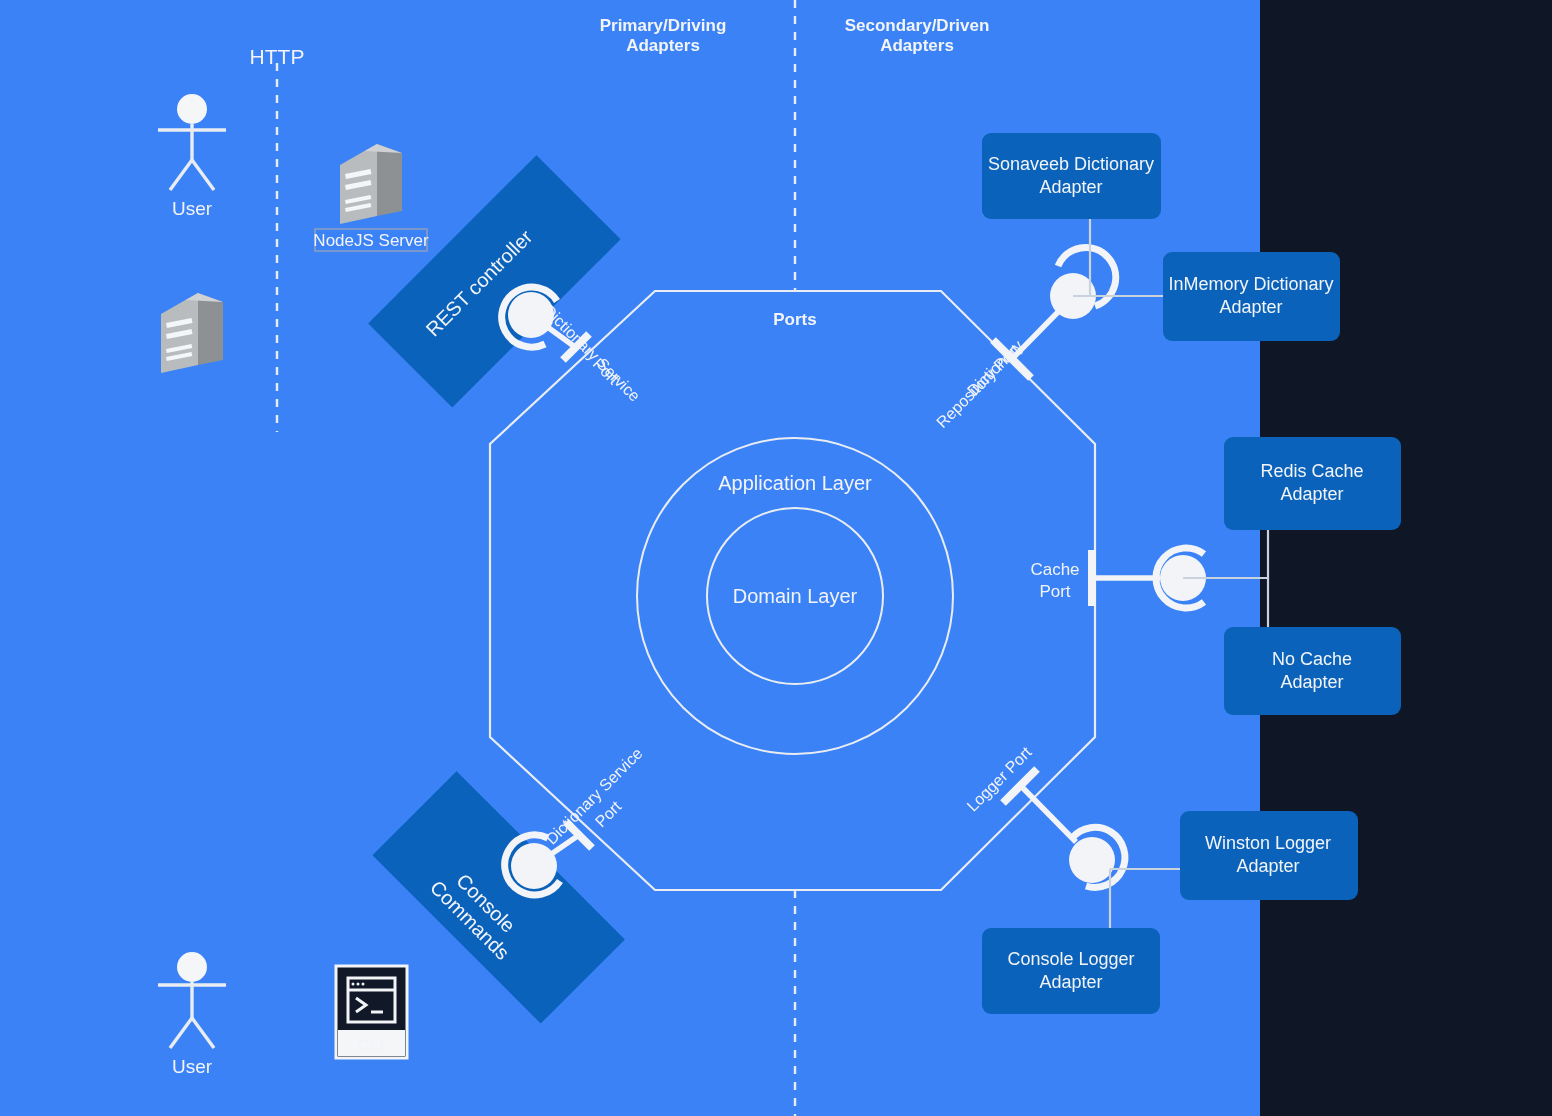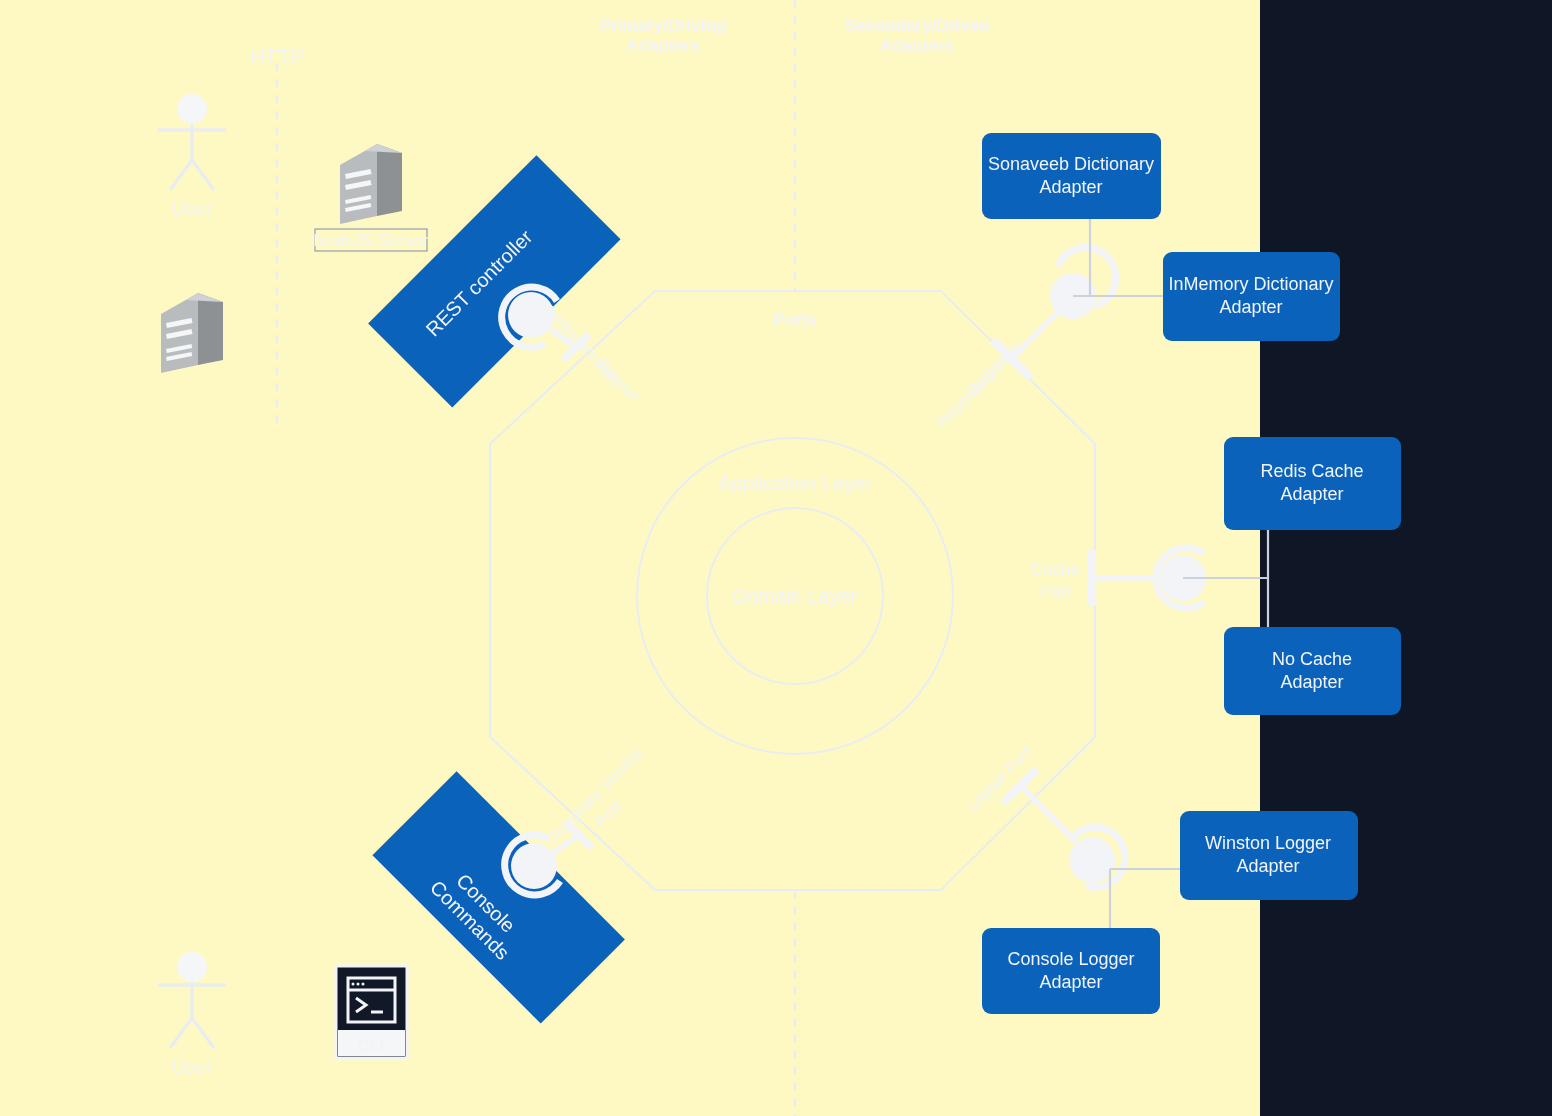--- a/index.html
+++ b/index.html
@@ -10,21 +10,21 @@
   body {
     width: 1552px;
     height: 1116px;
     overflow: hidden;
     font-family: "Liberation Sans", sans-serif;
   }
   #diagram-root {
     position: relative;
     width: 1260px;
     height: 1116px;
-    background: #fef9c3;
+    background: #3b82f6;
   }
   svg.canvas {
     position: absolute;
     top: 0;
     left: 0;
     width: 1552px;
     height: 1116px;
     display: block;
   }
   .lbl {

